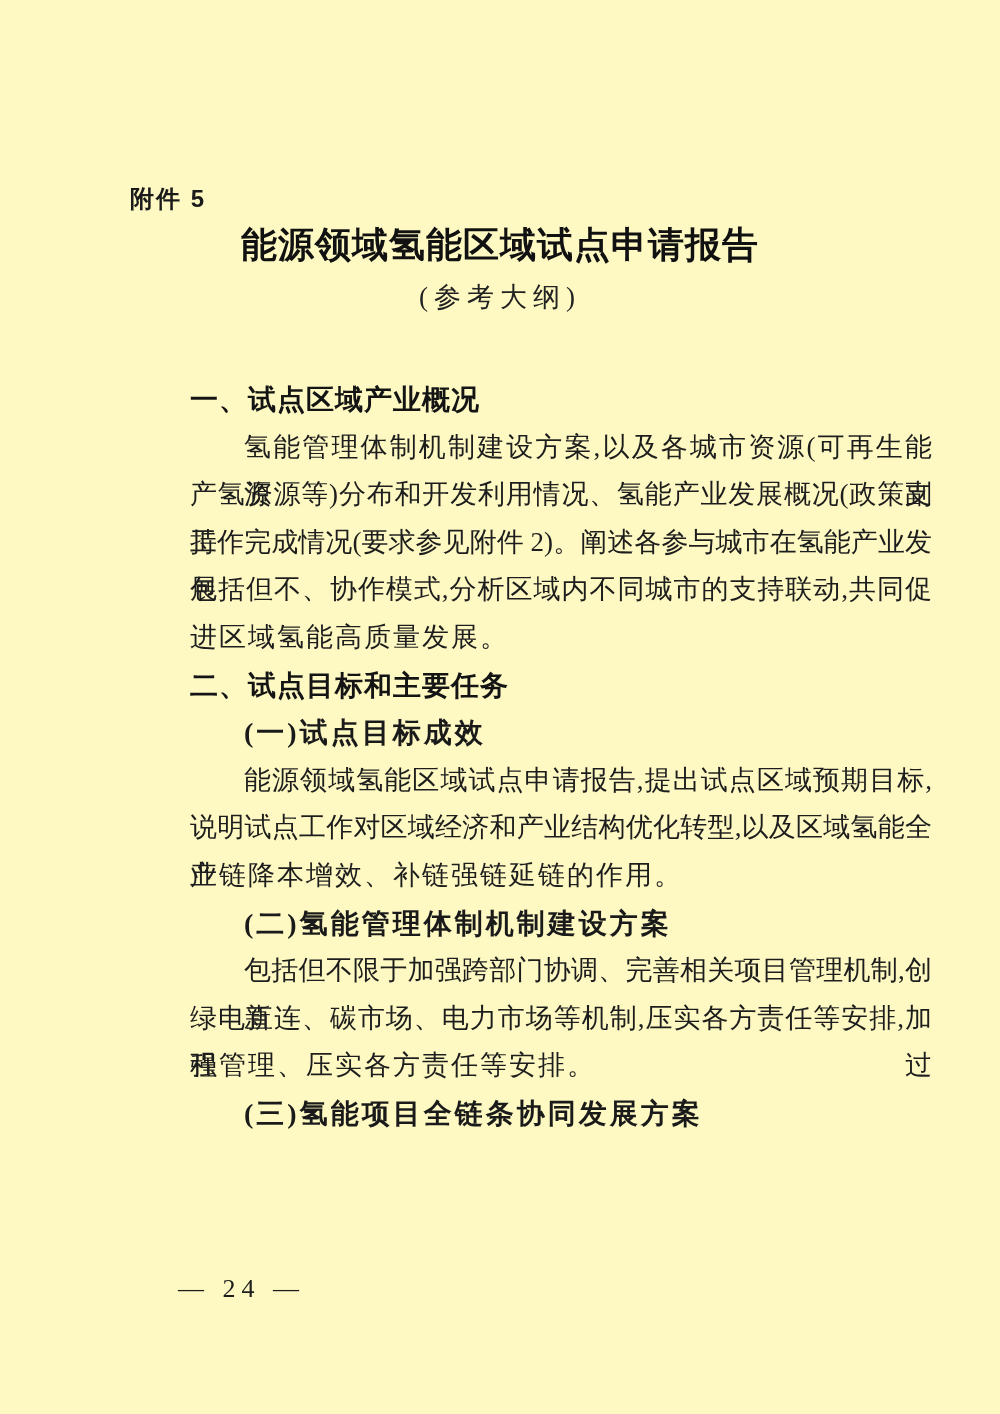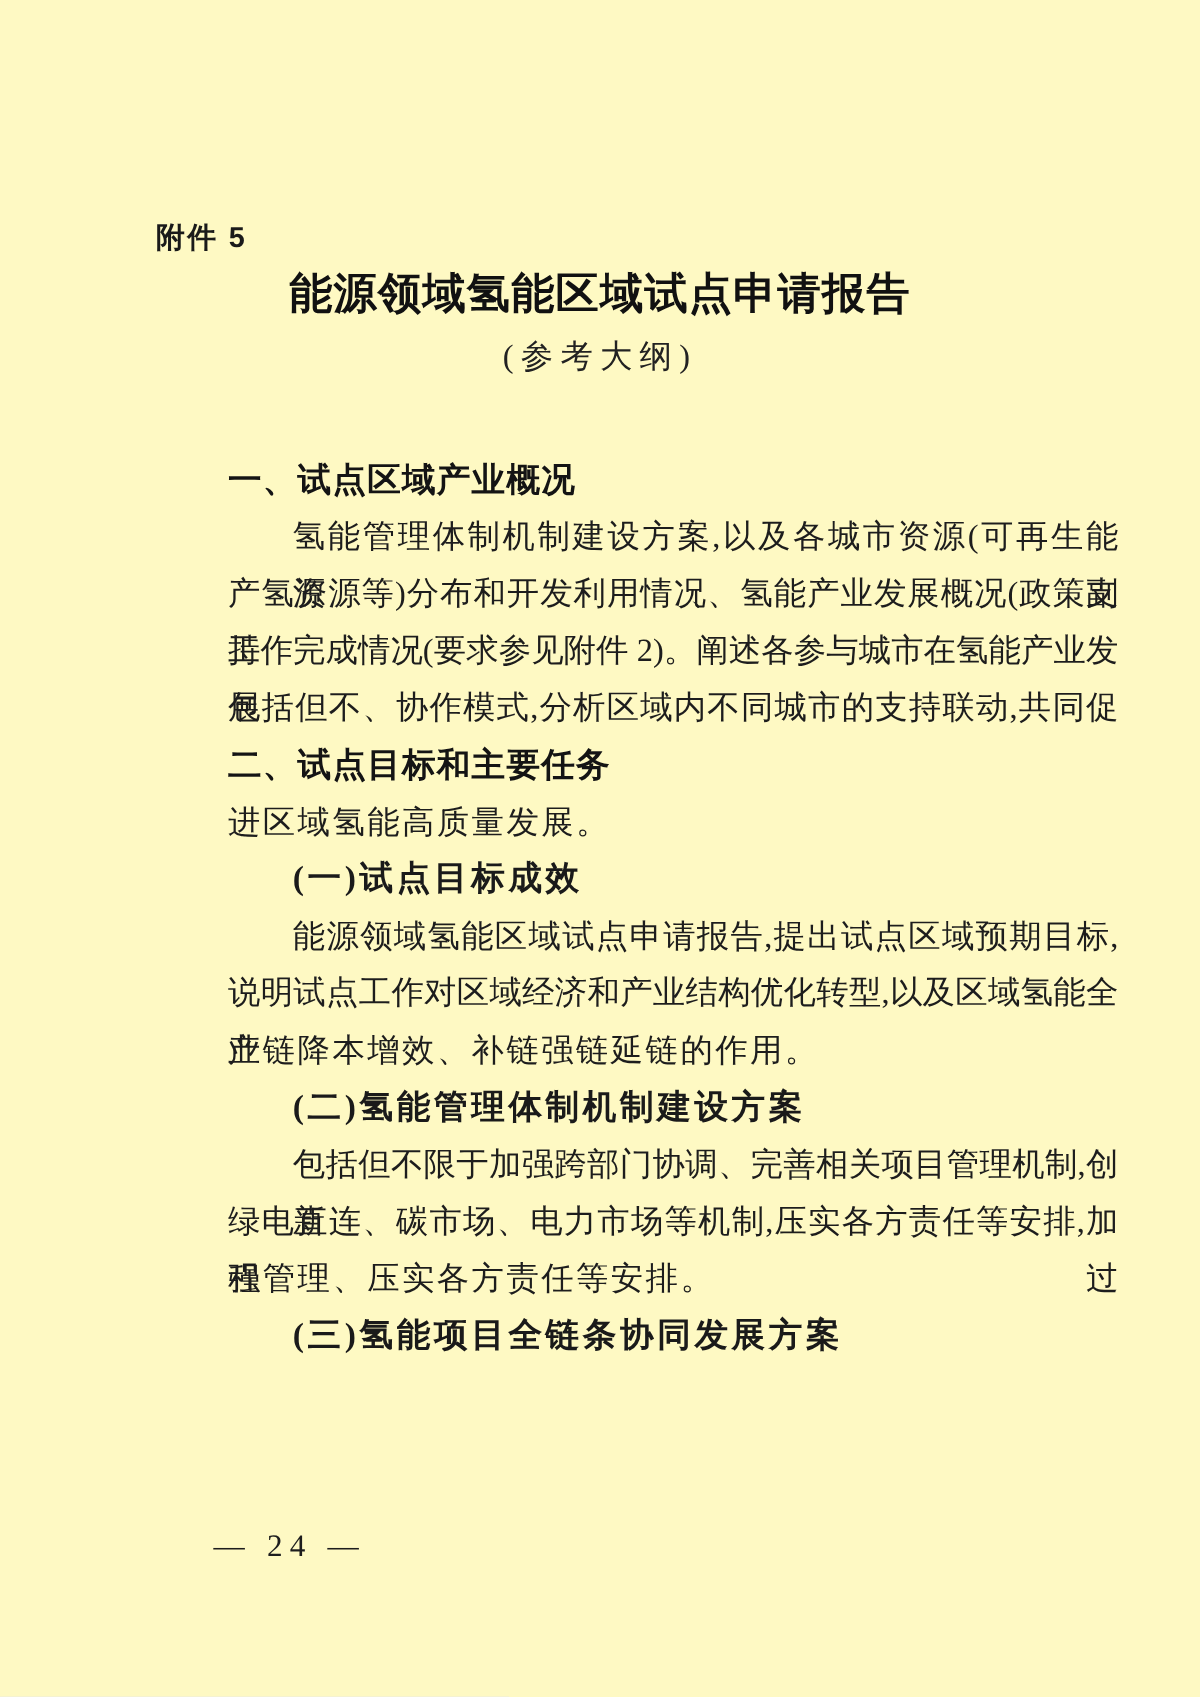--- a/index.html
+++ b/index.html
@@ -107,22 +107,22 @@
   <div class="doc-title">能源领域氢能区域试点申请报告</div>
 
   <div class="doc-subtitle">(参考大纲)</div>
 
   <div class="doc-body">
     <div class="line h1">一、试点区域产业概况</div>
     <div class="line indent fill">氢能管理体制机制建设方案,以及各城市资源(可再生能源、副</div>
     <div class="line fill">产氢资源等)分布和开发利用情况、氢能产业发展概况(政策支持</div>
     <div class="line fill">工作完成情况(要求参见附件 2)。阐述各参与城市在氢能产业发展</div>
     <div class="line fill">包括但不、协作模式,分析区域内不同城市的支持联动,共同促</div>
+    <div class="line">进区域氢能高质量发展。</div>
     <div class="line h1">二、试点目标和主要任务</div>
-    <div class="line">进区域氢能高质量发展。</div>
     <div class="line sub indent">(一)试点目标成效</div>
     <div class="line indent fill">能源领域氢能区域试点申请报告,提出试点区域预期目标,</div>
     <div class="line fill">说明试点工作对区域经济和产业结构优化转型,以及区域氢能全产</div>
     <div class="line">业链降本增效、补链强链延链的作用。</div>
     <div class="line sub indent">(二)氢能管理体制机制建设方案</div>
     <div class="line indent fill">包括但不限于加强跨部门协调、完善相关项目管理机制,创新</div>
     <div class="line fill">绿电直连、碳市场、电力市场等机制,压实各方责任等安排,加强过</div>
     <div class="line">程管理、压实各方责任等安排。</div>
     <div class="line sub indent">(三)氢能项目全链条协同发展方案</div>
   </div>

